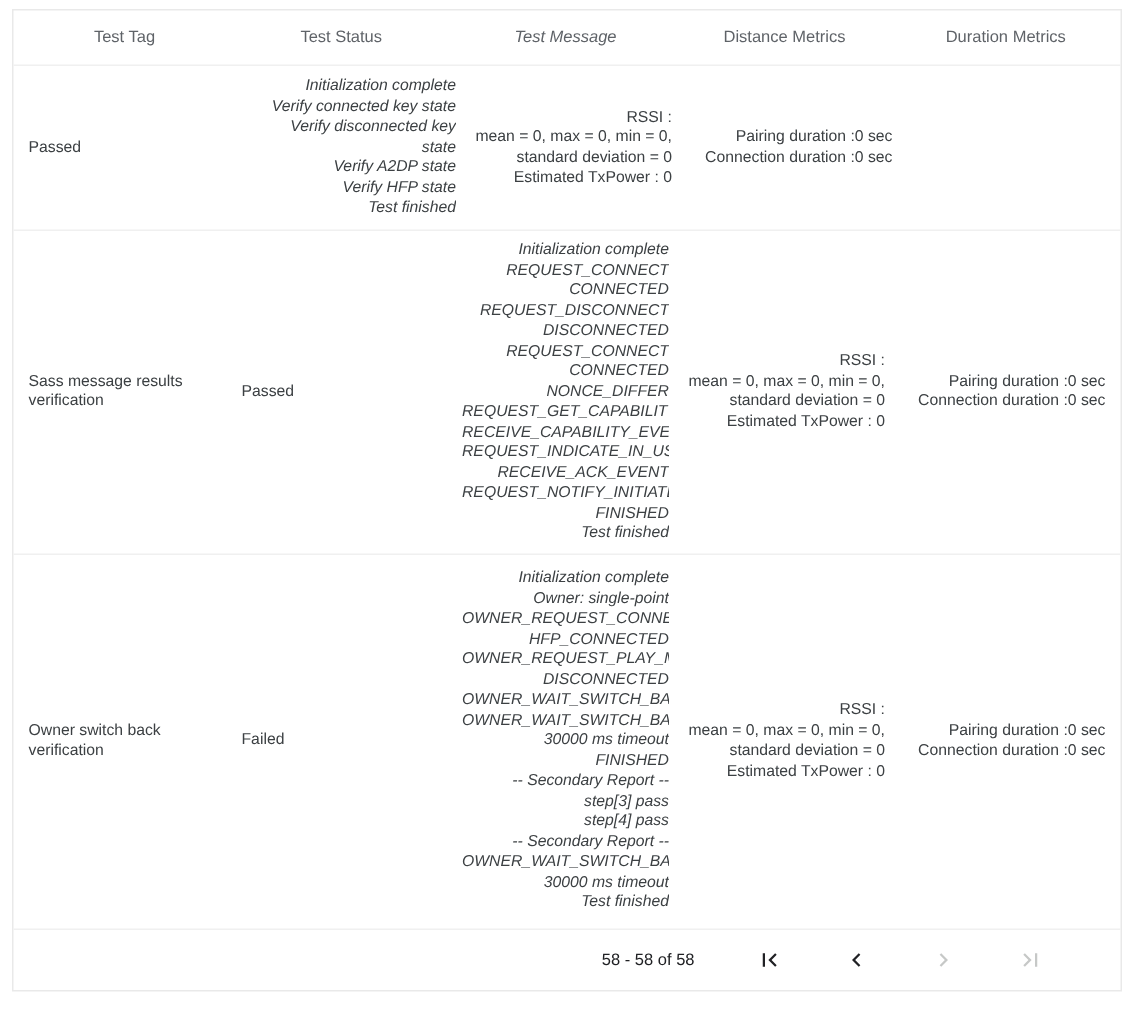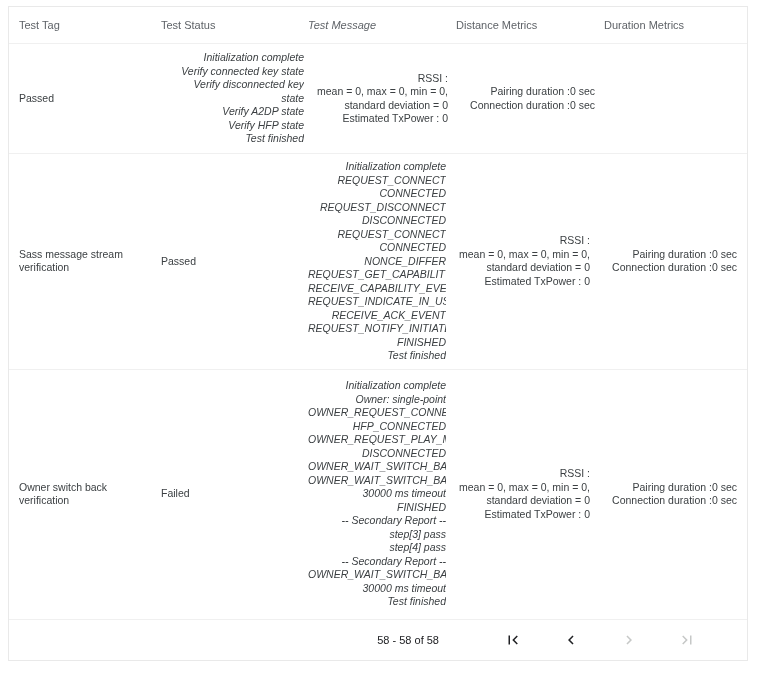--- a/index.html
+++ b/index.html
@@ -25,20 +25,21 @@
   .table-card {
     width: 740px;
     border: 1px solid #e9e9e9;
     background: #fff;
   }
   .thead {
     display: flex;
     height: 37px;
     align-items: center;
     border-bottom: 1px solid #f0f0f0;
+    text-align: center;
   }
   .th {
     font-size: 11px;
     color: #5f6368;
     padding: 0 4px 0 10px;
     overflow: hidden;
     white-space: nowrap;
   }
   .trow {
     display: flex;
@@ -65,21 +66,21 @@
     height: 40px;
     display: flex;
     align-items: center;
     justify-content: flex-end;
     gap: 34px;
     padding-right: 48px;
   }
   .page-range {
     font-size: 11px;
     color: #202124;
-    margin-right: 28px;
+    margin-right: 4px;
     white-space: nowrap;
   }
   .pg-btn {
     width: 24px;
     height: 24px;
     display: flex;
     align-items: center;
     justify-content: center;
     background: transparent;
     border: none;
@@ -119,21 +120,21 @@
 Test finished</div>
       <div class="td c4 pre">RSSI :
 mean = 0, max = 0, min = 0,
 standard deviation = 0
 Estimated TxPower : 0</div>
       <div class="td c5 pre">Pairing duration :0 sec
 Connection duration :0 sec</div>
     </div>
 
     <div class="trow row-1">
-      <div class="td c1">Sass message stream verification</div>
+      <div class="td c1">Sass message results verification</div>
       <div class="td c2">Passed</div>
       <div class="td c3 pre">Initialization complete
 REQUEST_CONNECT
 CONNECTED
 REQUEST_DISCONNECT
 DISCONNECTED
 REQUEST_CONNECT
 CONNECTED
 NONCE_DIFFER
 REQUEST_GET_CAPABILITY

